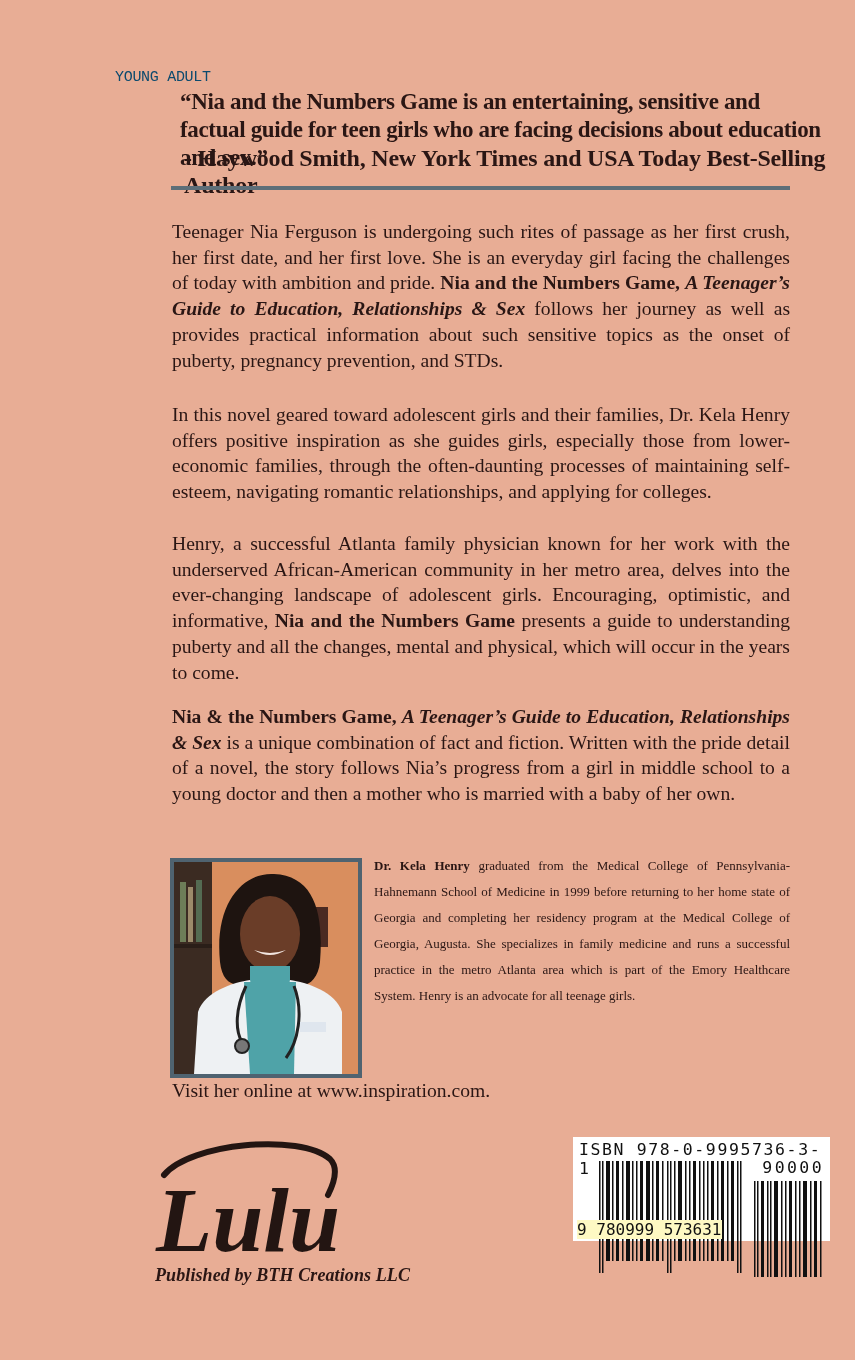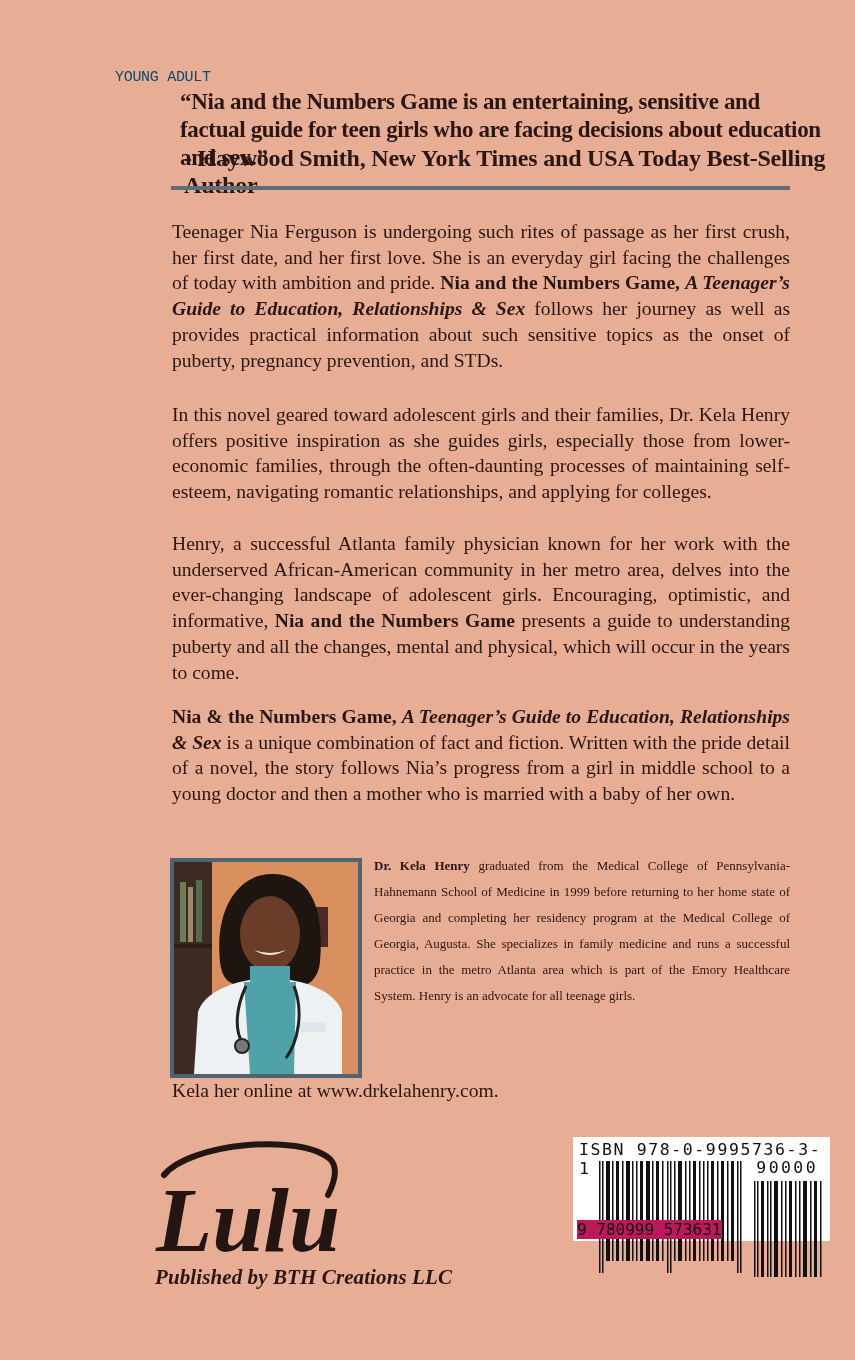--- a/index.html
+++ b/index.html
@@ -12,25 +12,25 @@
   .attribution { position:absolute; left:184px; top:145px; font-size:24px; letter-spacing:-0.2px;font-weight:bold; }
   .rule { position:absolute; left:171px; top:186px; width:619px; height:4px; background:#5d6e78; }
   .para { position:absolute; left:172px; width:618px; font-size:19.6px; line-height:25.7px; text-align:justify; }
   .para b { font-weight:bold; }
   .para i { font-style:italic; }
   .p1 { top:219px; } .p2 { top:402px; } .p3 { top:531px; } .p4 { top:704px; }
   .photo { position:absolute; left:170px; top:858px; width:192px; height:220px; box-sizing:border-box; border:4px solid #4f6370; background:#d88a5a; overflow:hidden; }
   .bio { position:absolute; left:374px; top:853px; width:416px; font-size:13px; line-height:26px; text-align:justify; }
   .visit { position:absolute; left:172px; top:1080px; font-size:19.6px; }
   .logo { position:absolute; left:150px; top:1135px; width:200px; height:130px; }
-  .publisher { position:absolute; left:155px; top:1265px; font-weight:bold; font-style:italic; font-size:21px; letter-spacing:0.1px; }
+  .publisher { position:absolute; left:155px; top:1265px; font-weight:bold; font-style:italic; font-size:18px; letter-spacing:0.1px; }
   .barcode-box { position:absolute; left:573px; top:1137px; width:257px; height:104px; background:#fff; }
   .isbn-text { position:absolute; left:6px; top:3px; font-family:"DejaVu Sans Mono","Liberation Mono",monospace; font-size:16.5px; letter-spacing:1.6px; color:#111; }
-  .addon-text { position:absolute; right:12px; top:21px; font-family:"DejaVu Sans Mono","Liberation Mono",monospace; font-size:16.5px; letter-spacing:2.4px; color:#111; }
-  .ean-text { position:absolute; left:4px; bottom:2px; font-family:"DejaVu Sans Mono","Liberation Mono",monospace; font-size:16px; color:#111; background:#be185d; }
+  .addon-text { position:absolute; right:6px; top:21px; font-family:"DejaVu Sans Mono","Liberation Mono",monospace; font-size:16.5px; letter-spacing:2.4px; color:#111; }
+  .ean-text { position:absolute; left:4px; bottom:2px; font-family:"DejaVu Sans Mono","Liberation Mono",monospace; font-size:16px; color:#111; background:#fef9c3; }
   .bars { position:absolute; }
 </style>
 </head>
 <body>
 
 <div>
 
   <div class="genre">YOUNG ADULT</div>
 
   <div class="quote">“Nia and the Numbers Game is an entertaining, sensitive and factual guide for teen girls who are facing decisions about education and sex.”</div>
@@ -63,21 +63,21 @@
       <path d="M168 212 L168 150 C162 130 132 120 116 118 L96 212 Z" fill="#eef1f3"></path>
       <path d="M70 120 L76 212 L120 212 L122 120 Z" fill="#4fa3a8"></path>
       <path d="M72 124 C60 150 62 170 68 180" stroke="#222" stroke-width="3" fill="none"></path>
       <path d="M120 124 C130 150 124 180 112 196" stroke="#222" stroke-width="3" fill="none"></path>
       <circle cx="68" cy="184" r="7" fill="#777" stroke="#222" stroke-width="2"></circle>
       <rect x="126" y="160" width="26" height="10" fill="#dfe6ee"></rect>
     </svg>
   </div>
 
   <div class="bio"><b>Dr. Kela Henry</b><span> graduated from the Medical College of Pennsylvania-Hahnemann School of Medicine in 1999 before returning to her home state of Georgia and completing her residency program at the Medical College of Georgia, Augusta. She specializes in family medicine and runs a successful practice in the metro Atlanta area which is part of the Emory Healthcare System. Henry is an advocate for all teenage girls.</span></div>
-  <div class="visit">Kela her online at www.drkelahenry.com.</div>
+  <div class="visit">Visit her online at www.inspiration.com.</div>
 
   <svg class="logo" viewBox="0 0 200 130">
     <path d="M14 40 C40 8 150 -2 180 24 C190 34 182 52 178 60" stroke="#231512" stroke-width="6" fill="none" stroke-linecap="round"></path>
     <text x="6" y="116" font-family="Liberation Serif, DejaVu Serif, serif" font-style="italic" font-weight="bold" font-size="92" fill="#231512">Lulu</text>
   </svg>
   <div class="publisher">Published by BTH Creations LLC</div>
 
   <div class="barcode-box">
     <div class="isbn-text">ISBN 978-0-9995736-3-1</div>
     <div class="addon-text">90000</div>

